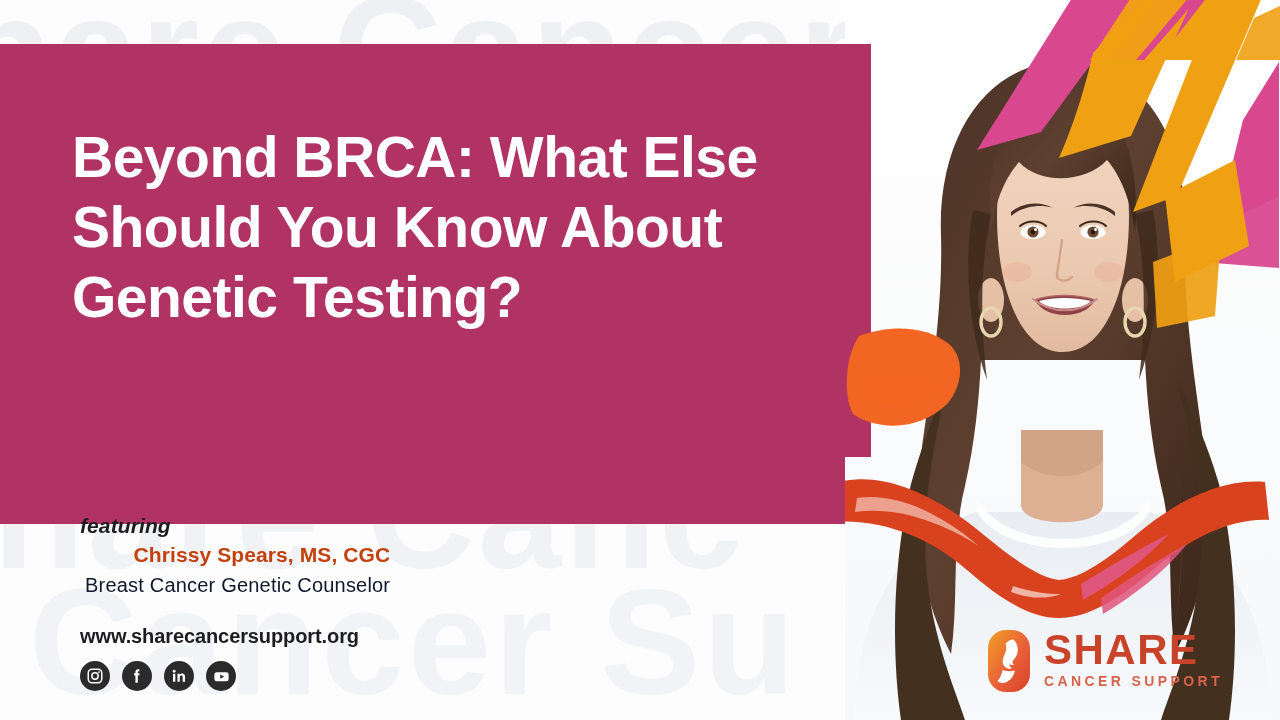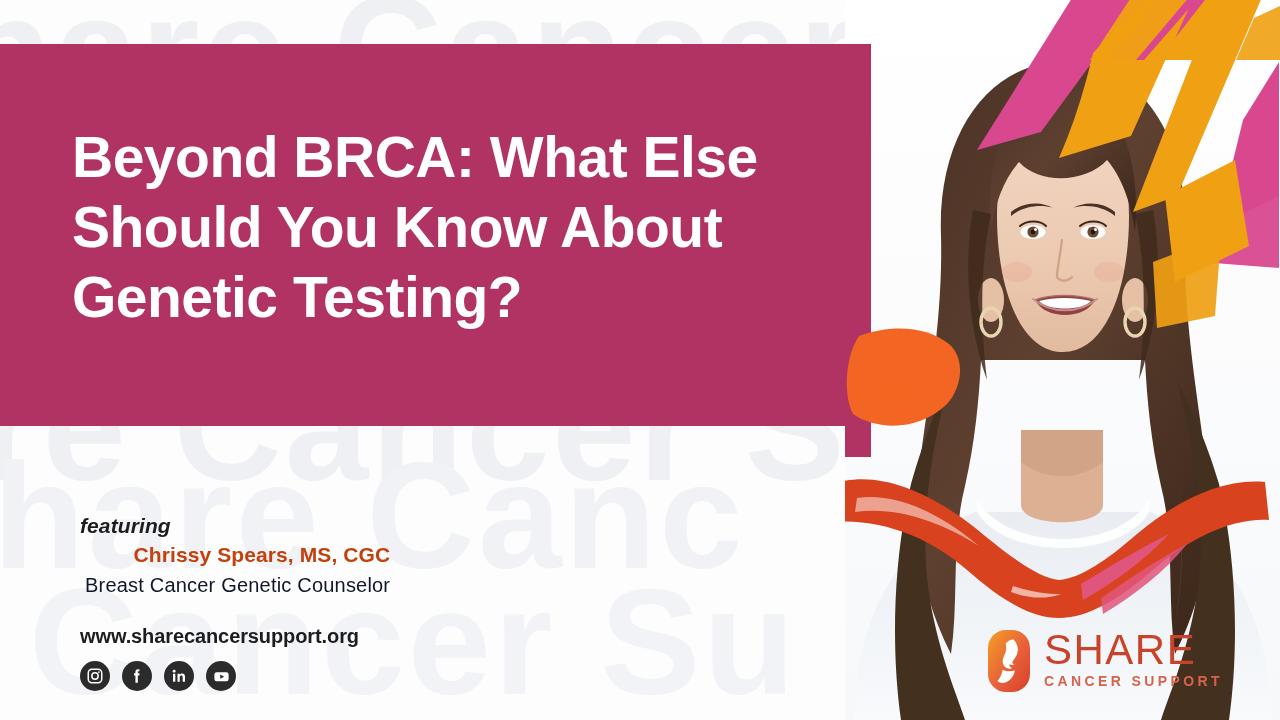--- a/index.html
+++ b/index.html
@@ -28,21 +28,21 @@
   .wm-r1 { top:-36px;  left:-40px;  font-size:150px; }
   .wm-r2 { top:90px;   left:-160px; font-size:150px; }
   .wm-r3 { top:216px;  left:-70px;  font-size:150px; }
   .wm-r4 { top:342px;  left:-200px; font-size:150px; }
   .wm-r5 { top:430px;  left:-110px; font-size:150px; color:#f0f2f5;}
   .wm-r6 { top:556px;  left:-250px; font-size:150px; color:#f1f3f6;}
 
   
   .banner {
     position:absolute; left:0; top:44px;
-    width:880px; height:382px;
+    width:880px; height:480px;
     background:#b13364; z-index:2;
   }
   .banner-title {
     position:absolute; left:72px; top:78px; width:800px;
     color:#ffffff;
     font-family:"Liberation Sans", sans-serif;
     font-weight:700;
     font-size:57px;
     line-height:70px;
     letter-spacing:-0.5px;
@@ -105,21 +105,21 @@
 
   
   .logo {
     position:absolute; left:988px; top:630px;
     z-index:7; display:flex; align-items:center; gap:14px;
   }
   .logo-mark { width:42px; height:62px; flex:0 0 auto; }
   .logo-text { display:flex; flex-direction:column; }
   .logo-word {
     font-family:"Liberation Sans", sans-serif;
-    font-weight:400; font-size:42px; line-height:40px;
+    font-weight:700; font-size:42px; line-height:40px;
     color:#c8432a; letter-spacing:1.5px;
   }
   .logo-sub {
     font-family:"Liberation Sans", sans-serif;
     font-weight:700; font-size:14px; line-height:22px;
     color:#d6644b; letter-spacing:3.4px;
   }
 </style>
 </head>
 <body>

